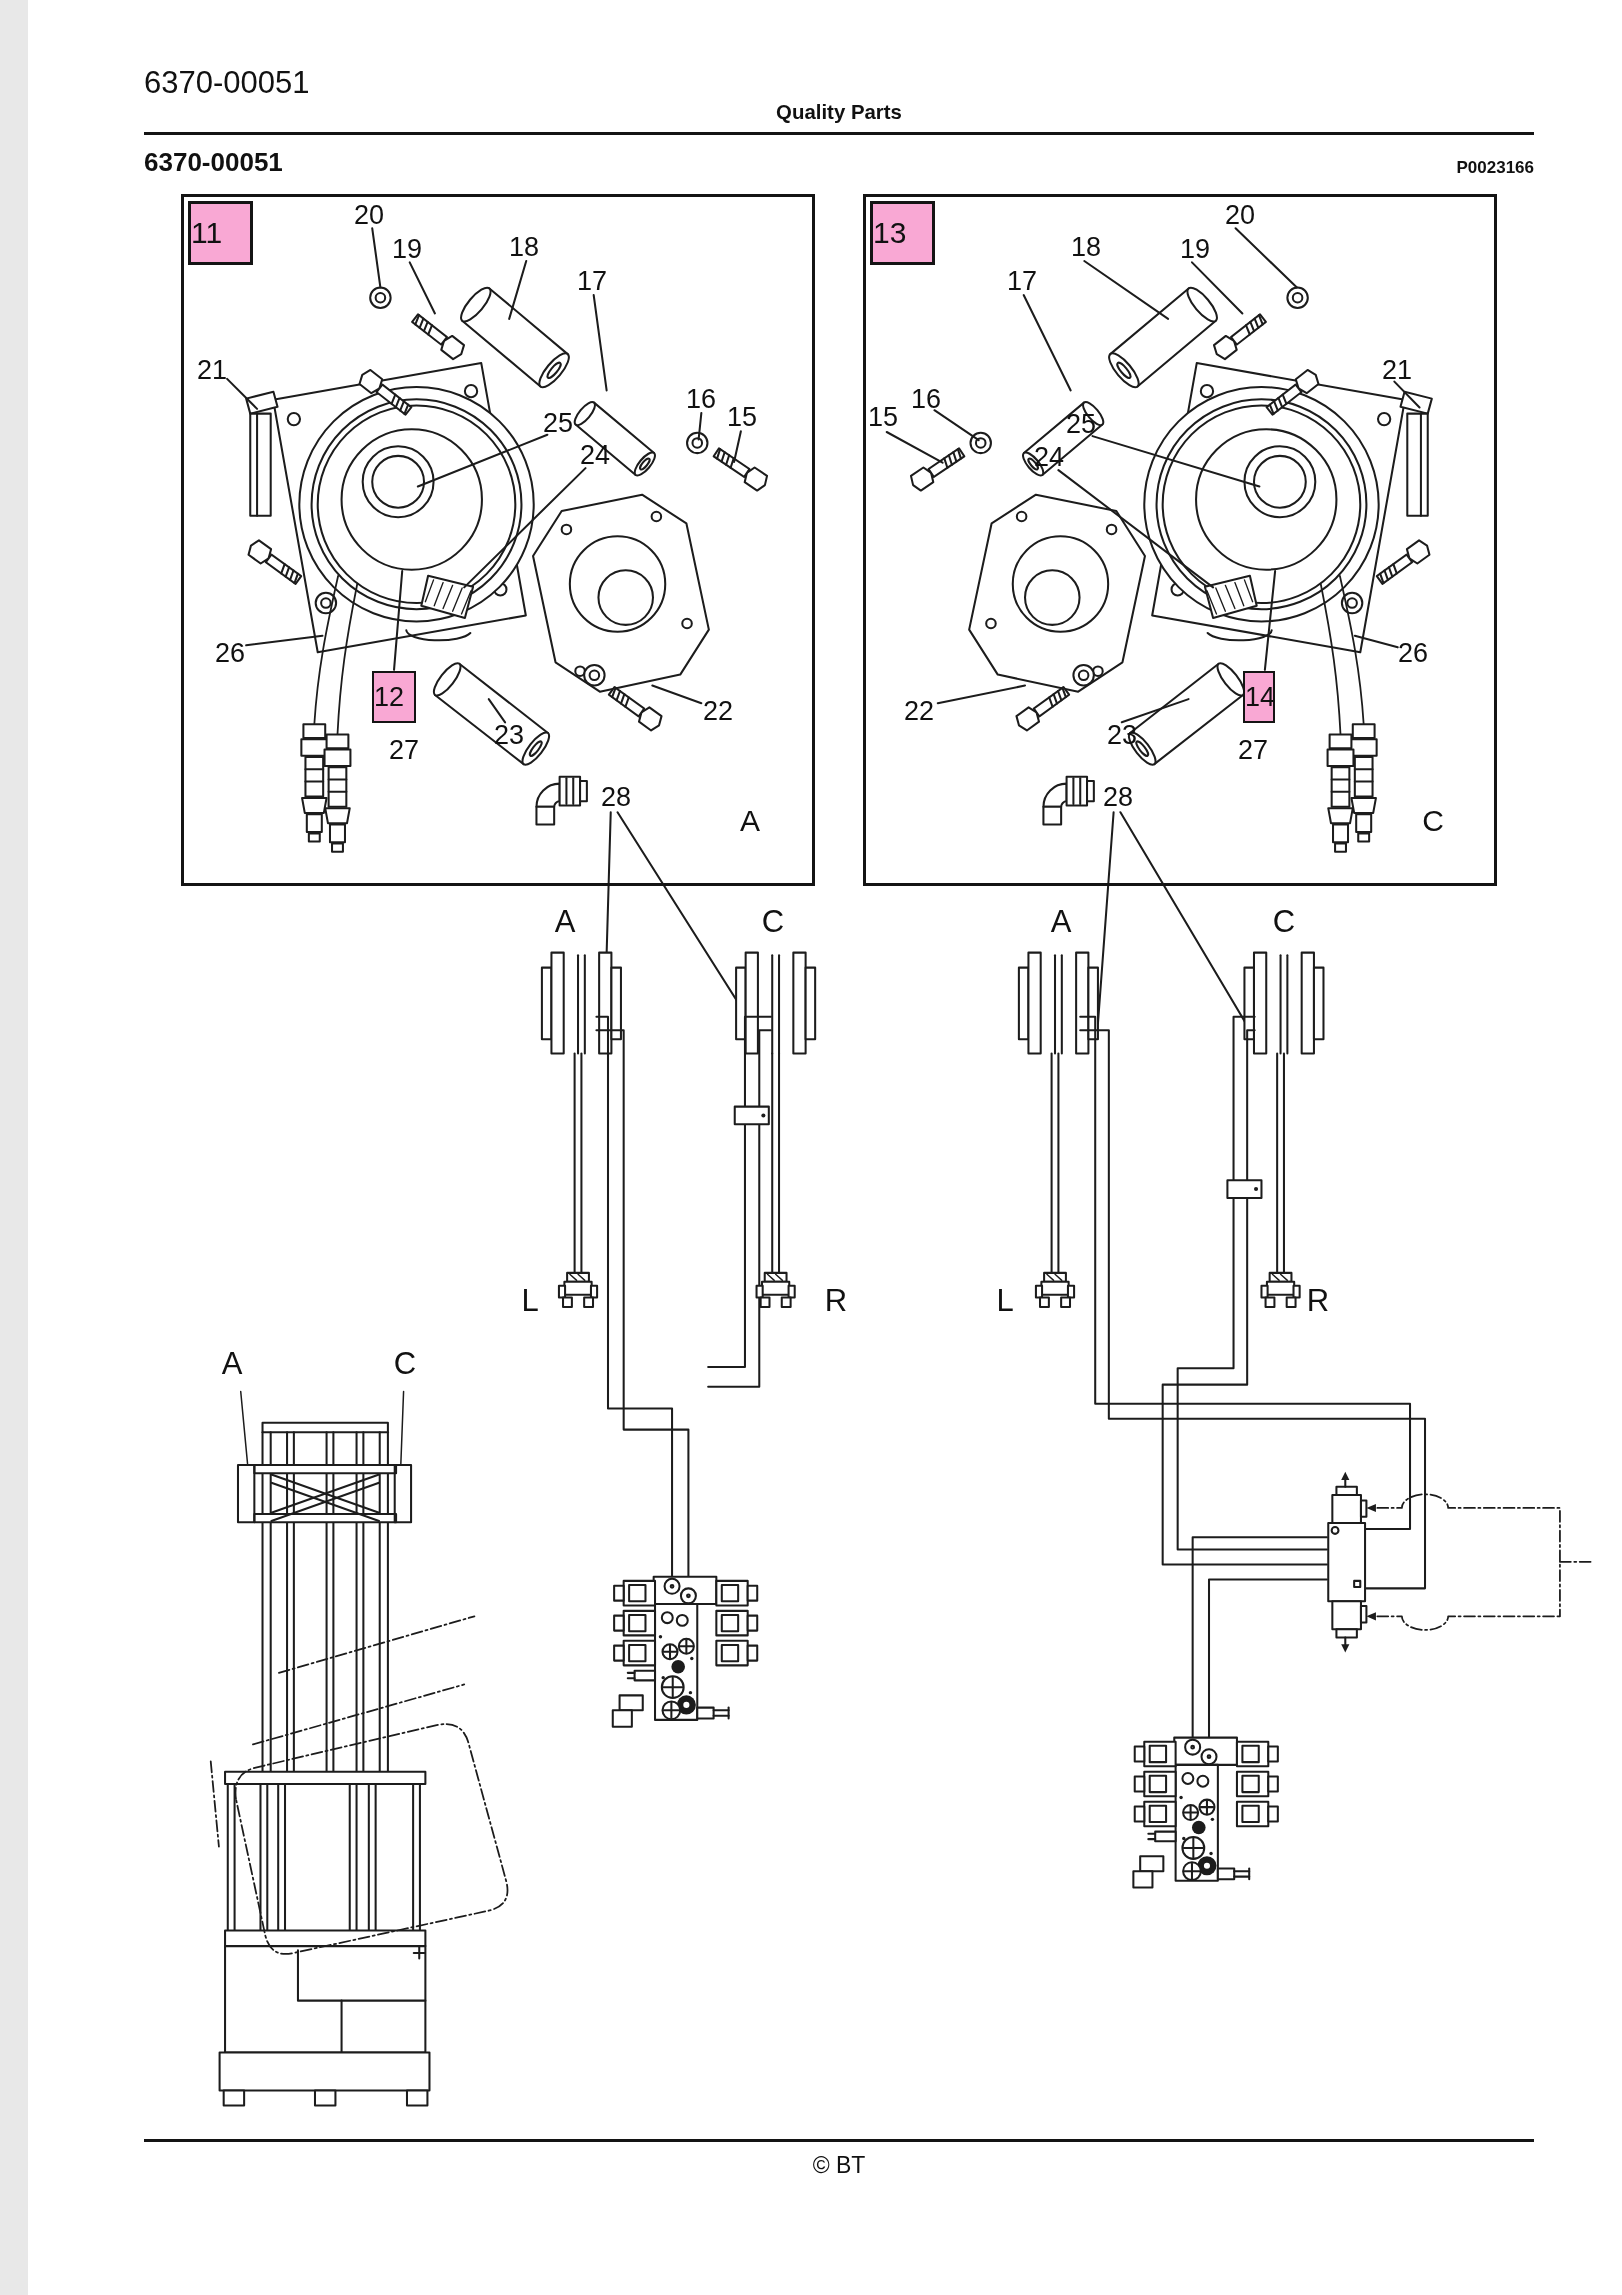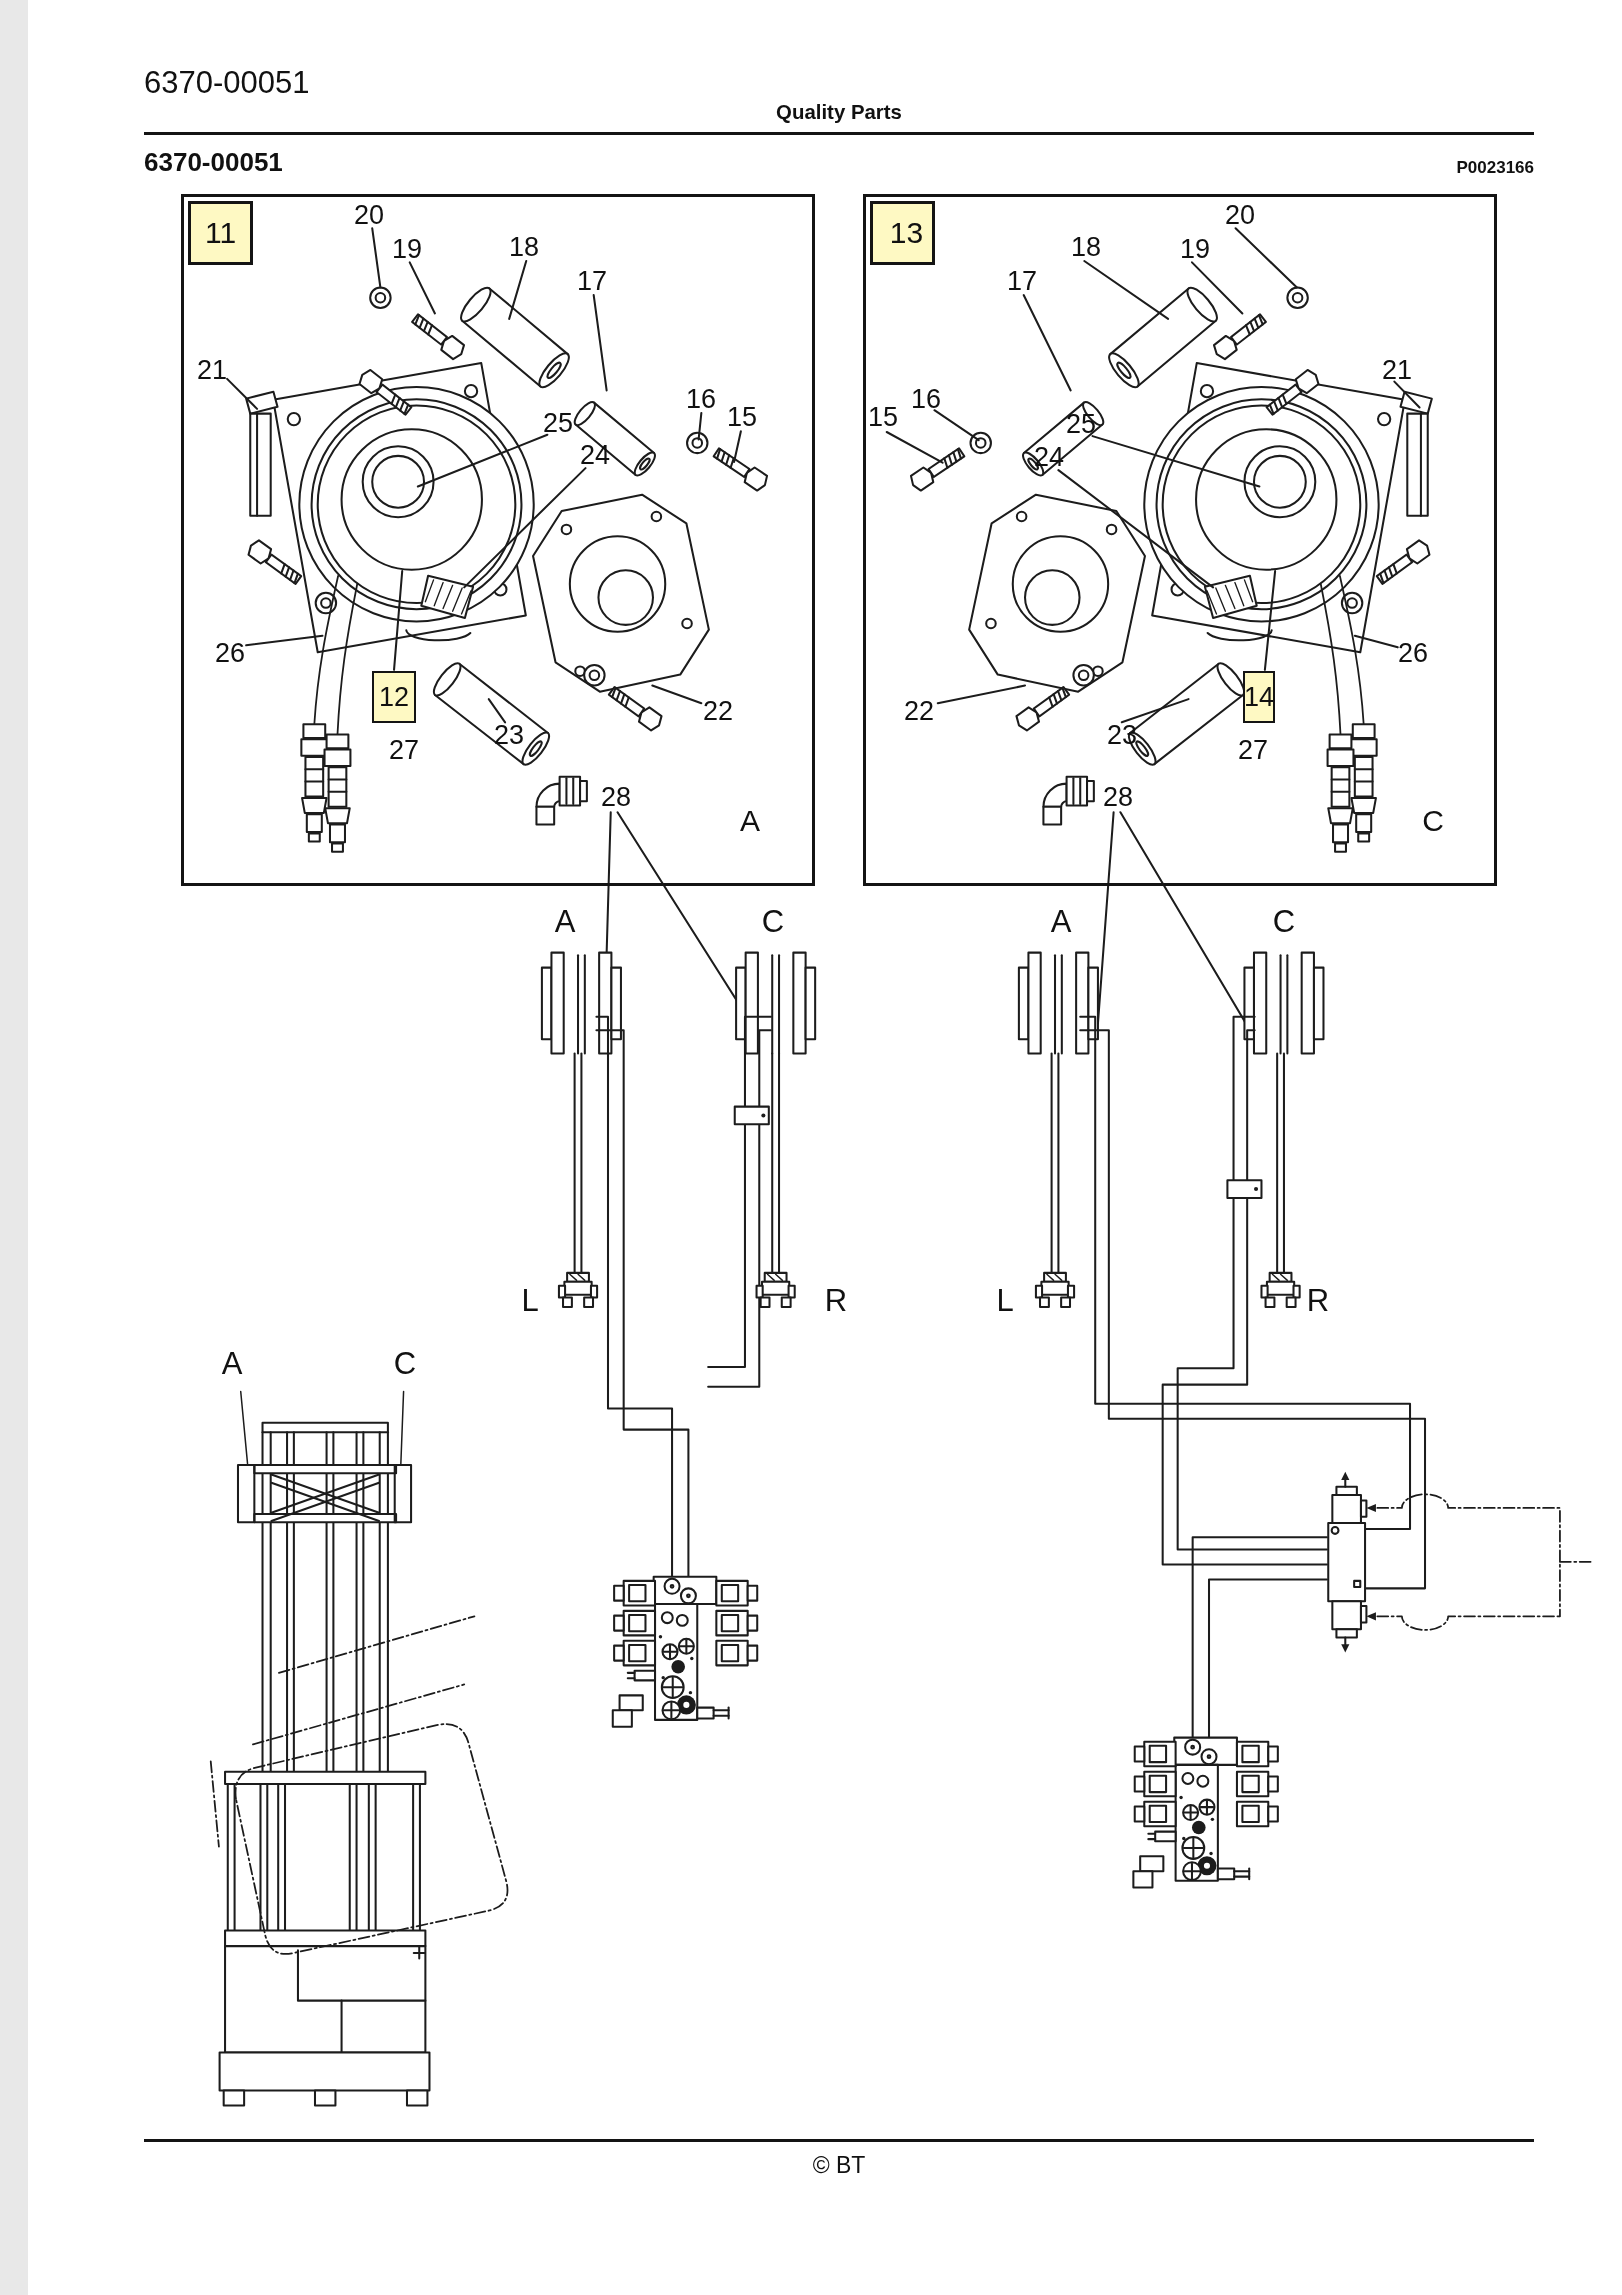--- a/index.html
+++ b/index.html
@@ -10,22 +10,22 @@
   #art .w{fill:#ffffff;}
   #art .fl{fill:#1c1c1c;stroke:none;}
   #art .thin{stroke-width:2;}
   #art .ldr{stroke-width:2.2;}
   #art .dd{stroke-dasharray:16 5 3 5;stroke-width:2.6;}
   #art .hose{stroke-width:2.6;}
   .lbl{position:absolute;transform:translate(-50%,-50%);white-space:nowrap;
        font-size:27px;z-index:3;line-height:1;}
   .fs46{font-size:31px;} .fs44{font-size:30px;}
   .panel{position:absolute;border:3.4px solid #141414;box-sizing:border-box;z-index:2;}
-  .refbox{position:absolute;border:3.4px solid #141414;box-sizing:border-box;background:#fef9c3;
-          display:flex;align-items:center;justify-content:center;font-size:30px;z-index:3;}
+  .refbox{position:absolute;border:3.4px solid #141414;box-sizing:border-box;background:#f9a8d4;
+          display:flex;align-items:center;justify-content:flex-start;font-size:30px;z-index:3;}
   .rule{position:absolute;height:2.7px;background:#141414;z-index:3;}
   .h-top{position:absolute;left:116px;top:65px;font-size:31px;z-index:3;}
   .h-center{position:absolute;left:50%;transform:translateX(-50%);top:101px;font-size:20.4px;font-weight:bold;z-index:3;}
   .h-section{position:absolute;left:116px;top:147px;font-size:26px;font-weight:bold;z-index:3;}
   .h-doc{position:absolute;left:1506px;transform:translateX(-100%);top:158px;font-size:17px;font-weight:bold;z-index:3;}
   .footer-c{position:absolute;left:50%;transform:translateX(-50%);top:2152px;font-size:23px;z-index:3;}
 </style>
 </head>
 <body>
 
@@ -36,21 +36,21 @@
   <div class="rule" style="left:116px;top:132px;width:1390px;"></div>
   <div class="h-section">6370-00051</div>
   <div class="h-doc">P0023166</div>
 
   <div class="panel" style="left:153px;top:194px;width:634px;height:692px;"></div>
   <div class="panel" style="left:835px;top:194px;width:634px;height:692px;"></div>
 
   <div class="refbox" style="left:160px;top:201px;width:65px;height:64px;">
       <span>11</span>
     </div>
-  <div class="refbox" style="left:842px;top:201px;width:65px;height:64px;padding-left:8px;">
+  <div class="refbox" style="left:842px;top:201px;width:65px;height:64px;">
       <span>13</span>
     </div>
   <div class="refbox" style="left:344px;top:671px;width:44px;height:52px;border-width:2.7px;font-size:27px;">
       <span>12</span>
     </div>
   <div class="refbox" style="left:1215px;top:671px;width:32px;height:52px;border-width:2.7px;font-size:27px;">
       <span>14</span>
     </div>
 
   <div class="lbl" style="left:341px;top:215px;">20</div>

